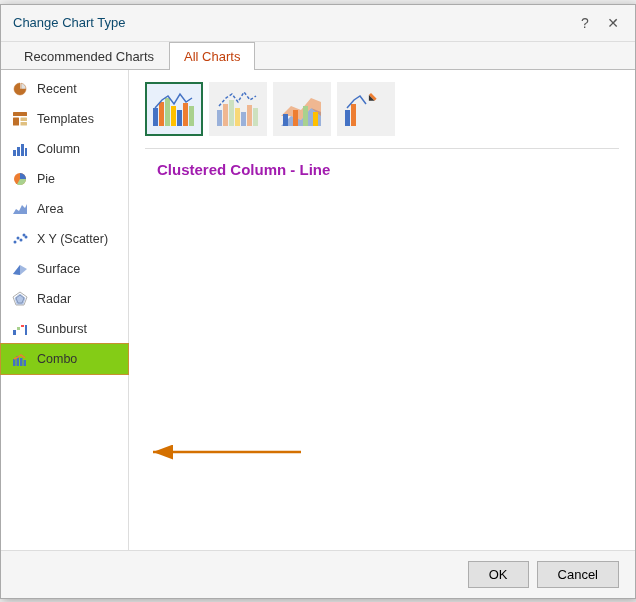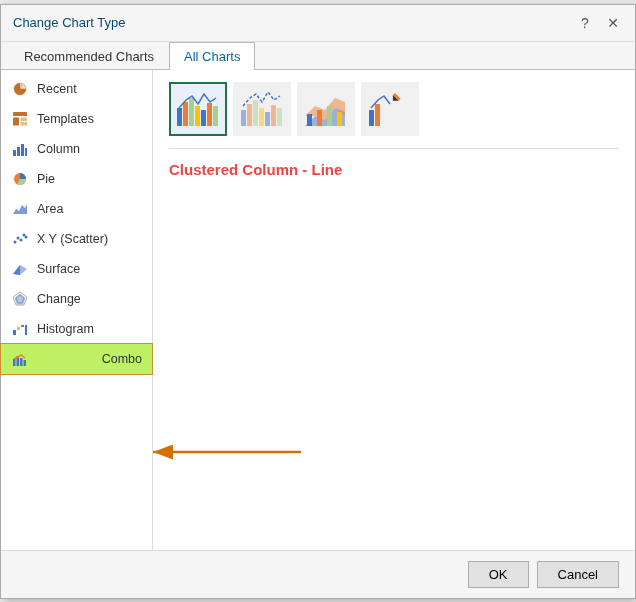--- a/index.html
+++ b/index.html
@@ -63,46 +63,45 @@
       border: 1px solid transparent;
       border-bottom: none;
       margin-bottom: -1px;
       color: #333;
       text-align: right;
     }
     .tab.active {
       background: #fff;
       border-color: #bbb;
       border-bottom-color: #fff;
-      color: #0369a1;
+      color: #c2410c;
     }
     .content {
       display: flex;
       background: #fff;
       min-height: 480px;
     }
     .sidebar {
-      width: 152px;
+      width: 128px;
       border-right: 1px solid #ddd;
       padding: 4px 0;
       background: #fff;
     }
     .sidebar-item {
       display: flex;
       align-items: center;
       gap: 8px;
       padding: 6px 10px;
       cursor: pointer;
       color: #333;
       font-size: 12.5px;
     }
     .sidebar-item.selected {
-      background: #bef264;
+      background: #84cc16;
       outline: 1px solid #c89030;
-      justify-content: space-between;
     }
     .sidebar-icon {
       width: 18px;
       height: 18px;
       flex-shrink: 0;
       display: flex;
       align-items: center;
       justify-content: center;
     }
     .main-panel {
@@ -128,22 +127,23 @@
       justify-content: center;
       padding: 4px;
     }
     .chart-option.selected {
       border-color: #217346;
       background: #e8f0fb;
     }
     .chart-title {
       font-size: 15px;
       font-weight: 600;
-      color: #ef4444;
+      color: #a21caf;
       margin-bottom: 6px;
+      margin-left: 12px;
     }
     .chart-desc {
       font-size: 12.5px;
       color: #333;
     }
     .footer {
       display: flex;
       justify-content: flex-end;
       gap: 8px;
       padding: 10px 16px;
@@ -277,37 +277,37 @@
       </div>
 
       <div class="sidebar-item">
         <div class="sidebar-icon">
           <svg class="icon-svg" viewBox="0 0 16 16">
             <polygon points="8,1 15,6 12,14 4,14 1,6" fill="none" stroke="#999" stroke-width="0.8"></polygon>
             <polygon points="8,4 12,7 10,12 6,12 4,7" fill="none" stroke="#999" stroke-width="0.8"></polygon>
             <polygon points="8,3 13,7 11,13 5,13 3,7" fill="#4472c4" opacity="0.4" stroke="#4472c4" stroke-width="1"></polygon>
           </svg>
         </div>
-        <span>Change</span>
+        <span>Radar</span>
       </div>
 
 
 
 
 
       <div class="sidebar-item">
         <div class="sidebar-icon">
           <svg class="icon-svg" viewBox="0 0 16 16">
             <rect x="1" y="9" width="3" height="5" fill="#4472c4"></rect>
             <rect x="5" y="6" width="3" height="3" fill="#a9d18e"></rect>
             <rect x="9" y="4" width="3" height="2" fill="#ff0000" opacity="0.7"></rect>
             <rect x="13" y="4" width="2" height="10" fill="#4472c4"></rect>
           </svg>
         </div>
-        <span>Histogram</span>
+        <span>Sunburst</span>
       </div>
 
       <div class="sidebar-item selected">
         <div class="sidebar-icon">
           <svg class="icon-svg" viewBox="0 0 16 16">
             <rect x="1" y="8" width="2.5" height="7" fill="#4472c4"></rect>
             <rect x="4.5" y="5" width="2.5" height="10" fill="#4472c4"></rect>
             <rect x="8" y="7" width="2.5" height="8" fill="#4472c4"></rect>
             <rect x="11.5" y="9" width="2.5" height="6" fill="#4472c4"></rect>
             <polyline points="2,8 6,6 9,4 13,7" fill="none" stroke="#ed7d31" stroke-width="1.5"></polyline>

